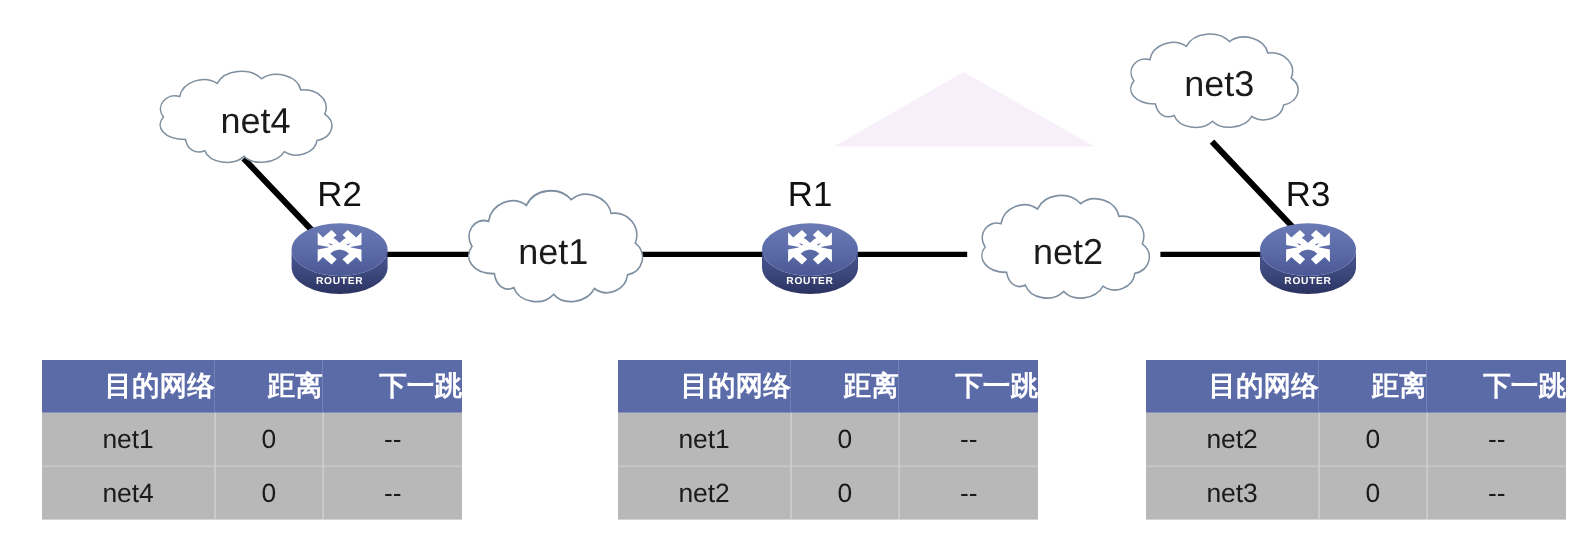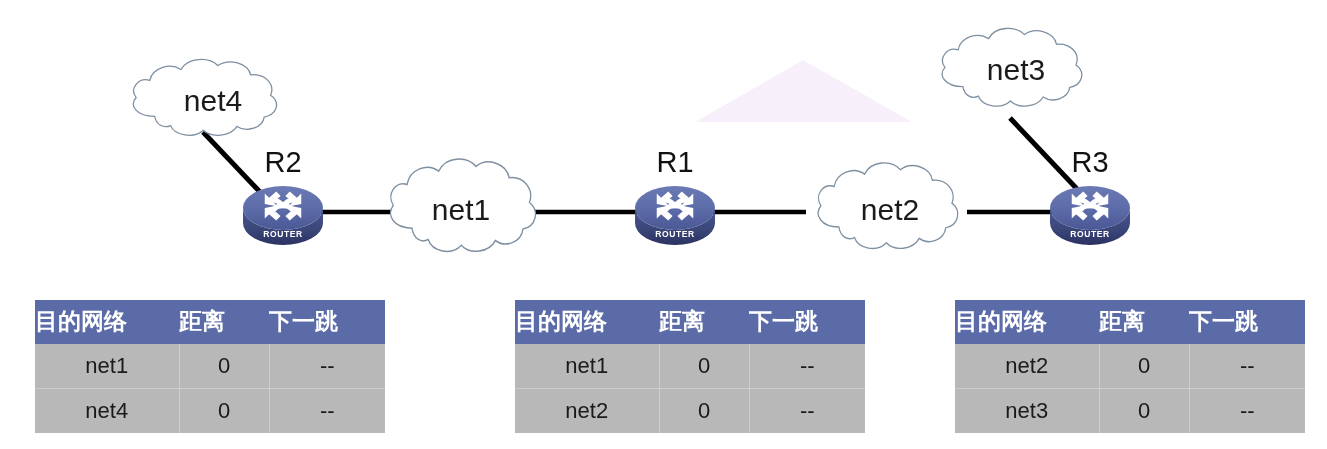--- a/index.html
+++ b/index.html
@@ -58,21 +58,21 @@
     border-collapse: collapse;
     table-layout: fixed;
     font-family: "Liberation Sans", "DejaVu Sans", sans-serif;
   }
   .route-table th {
     background: #5b6ba8;
     color: #ffffff;
     font-size: 23px;
     font-weight: bold;
     padding: 6px 0 7px 0;
-    text-align: left;
+    text-align: right;
     border: none;
     letter-spacing: 0px;
   }
   .route-table td {
     background: #b8b8b8;
     color: #1a1a1a;
     font-size: 22px;
     font-weight: normal;
     text-align: center;
     padding: 9px 0 9px 0;

